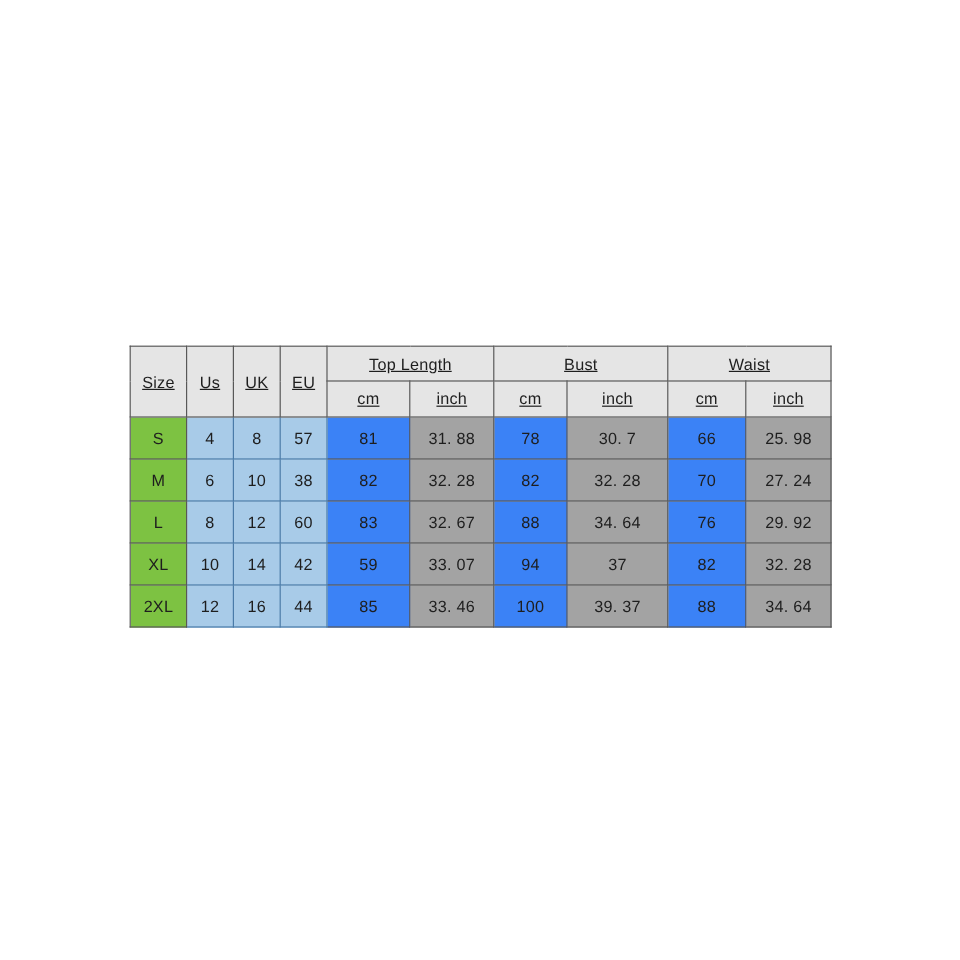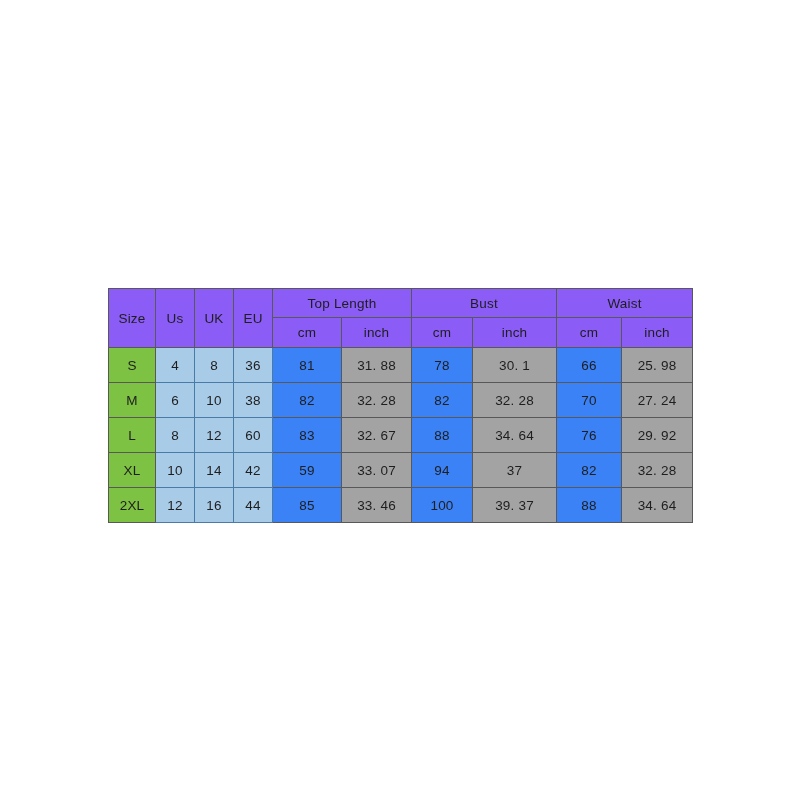--- a/index.html
+++ b/index.html
@@ -38,23 +38,24 @@
     text-align: center;
     vertical-align: middle;
     font-weight: normal;
     color: #1e1e1e;
     font-size: 13.5px;
     letter-spacing: 0.2px;
   }
 
   
   .hdr {
-    background: #8b5cf6;
+    background: #e5e5e5;
     color: #2b2b2b;
     font-size: 13px;
+    text-decoration: underline;
   }
   .hdr-group {
     height: 28px;
   }
   .hdr-sub {
     height: 29px;
   }
   .hdr-tall {
     height: 57px;
   }
@@ -132,25 +133,25 @@
         <th class="hdr hdr-sub">inch</th>
       </tr>
     </thead>
 
     <tbody id="chart-body">
 
     <tr class="row-body">
           <td class="c-size">S</td>
           <td class="c-intl">4</td>
           <td class="c-intl">8</td>
-          <td class="c-intl">36</td>
+          <td class="c-intl">57</td>
           <td class="c-cm">81</td>
           <td class="c-inch">31. 88</td>
           <td class="c-cm">78</td>
-          <td class="c-inch">30. 1</td>
+          <td class="c-inch">30. 7</td>
           <td class="c-cm">66</td>
           <td class="c-inch">25. 98</td>
         </tr>
         <tr class="row-body">
           <td class="c-size">M</td>
           <td class="c-intl">6</td>
           <td class="c-intl">10</td>
           <td class="c-intl">38</td>
           <td class="c-cm">82</td>
           <td class="c-inch">32. 28</td>

